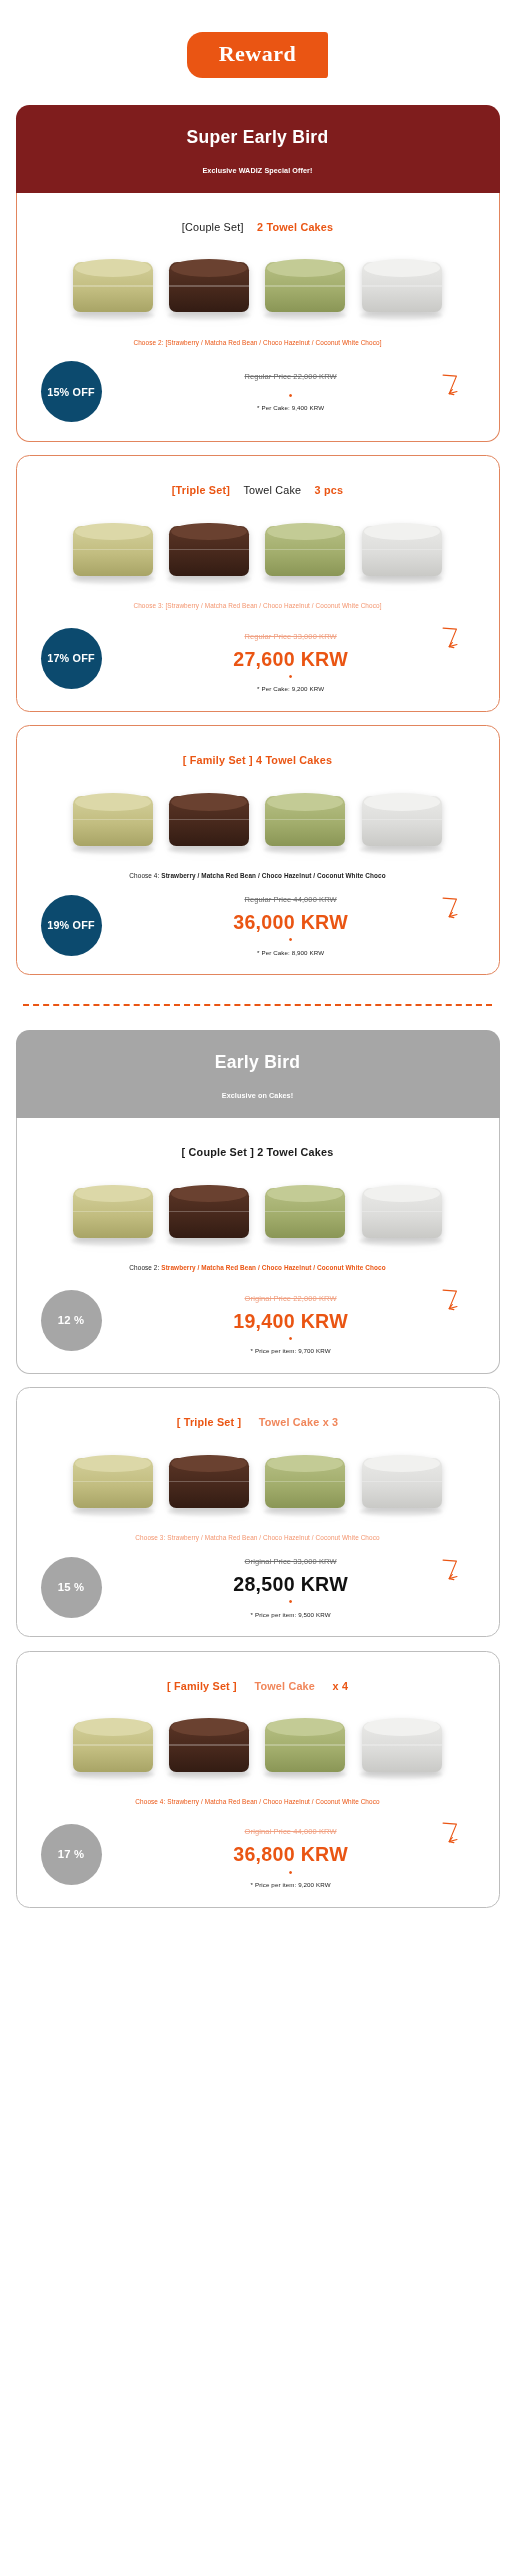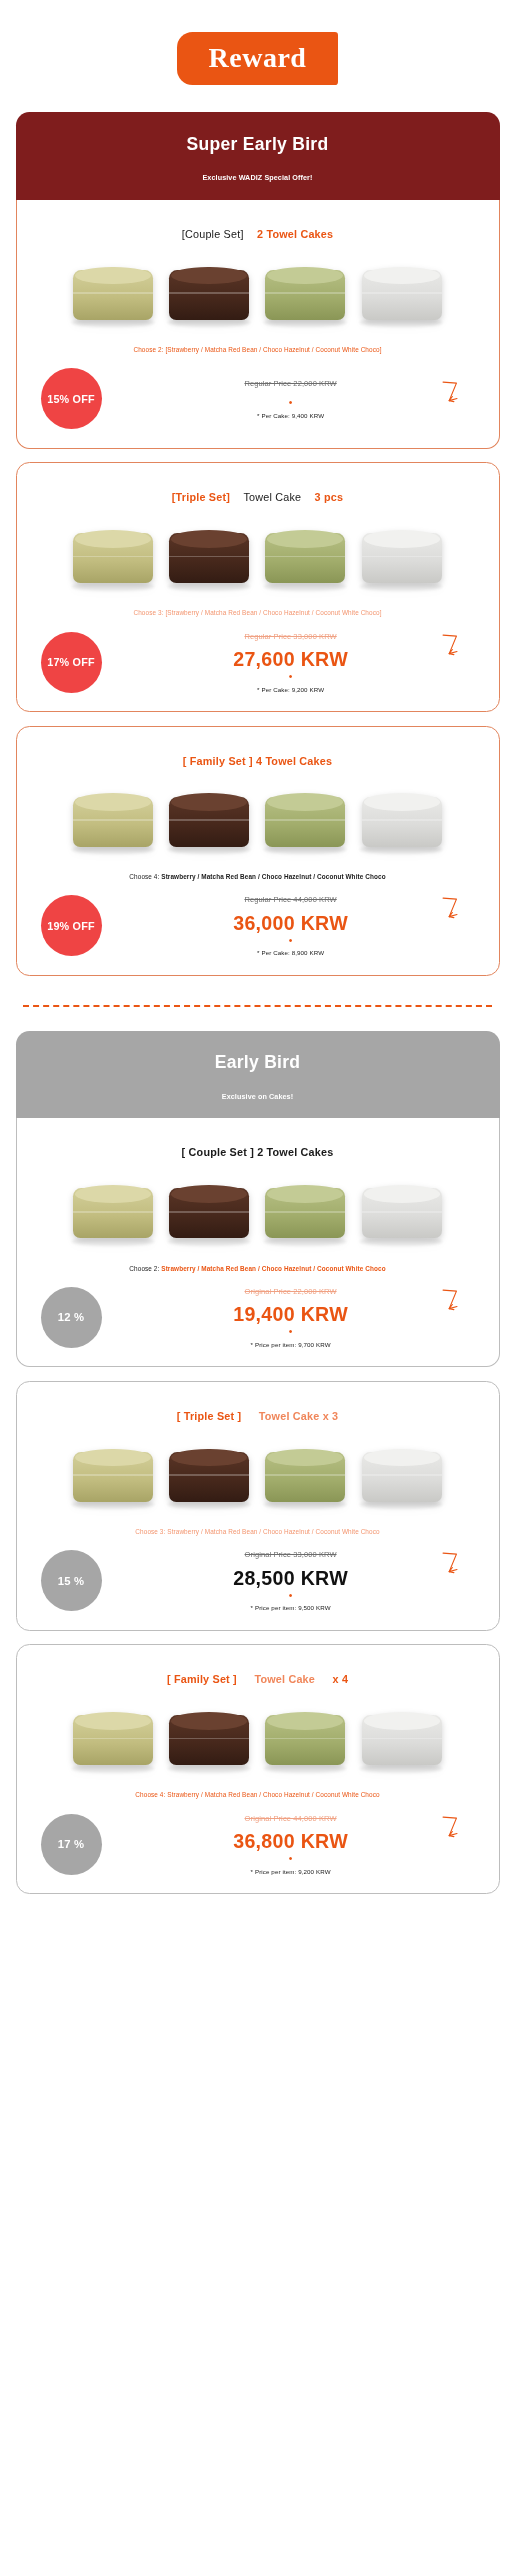--- a/index.html
+++ b/index.html
@@ -10,21 +10,21 @@
     color: #222;
   }
   .page { width: 515px; position: relative; padding-bottom: 20.6px; }
 
   
   .reward-wrap { padding: 32px 0 27px 0; display: flex; justify-content: center; }
   .reward-badge {
     background: #ea5513;
     color: #fff;
     font-family: "Liberation Serif", serif;
-    font-size: 28px;
+    font-size: 22px;
     font-weight: 700;
     letter-spacing: 0.5px;
     padding: 9.3px 32px 10.3px 32px;
     border-radius: 15.5px 3.1px 3.1px 15.5px;
     line-height: 1.2;
   }
 
   
   .section-head {
     margin: 0 15.5px;
@@ -151,39 +151,39 @@
   .disc-badge {
     width: 61px; height: 61px;
     border-radius: 50%;
     display: flex; align-items: center; justify-content: center;
     color: #fff;
     font-size: 10.8px;
     font-weight: 700;
     flex: 0 0 auto;
     letter-spacing: 0.2px;
   }
-  .disc-badge.orange { background: #ef4444; }
+  .disc-badge.orange { background: #0c4a6e; }
   .disc-badge.grey   { background: #a6a6a6; font-size: 11.3px; }
 
   .price-col {
     flex: 1 1 auto;
     text-align: center;
     position: relative;
     padding-left: 5.2px;
   }
   .orig {
     font-size: 7.5px;
     text-decoration: line-through;
     letter-spacing: 0.1px;
     margin-bottom: 8.2px;
     display: inline-block;
     position: relative;
   }
   .orig.grey { color: #6d6d6d; }
-  .orig.light { color: #f0a183; }
+  .orig.light { color: #f0a183; margin-top: 7px; }
   .main-price {
     font-size: 19.6px;
     font-weight: 700;
     letter-spacing: 0.3px;
     line-height: 1.08;
   }
   .main-price.black  { color: #111; }
   .main-price.orange { color: #ea5513; }
   .dash {
     font-size: 10.3px;

